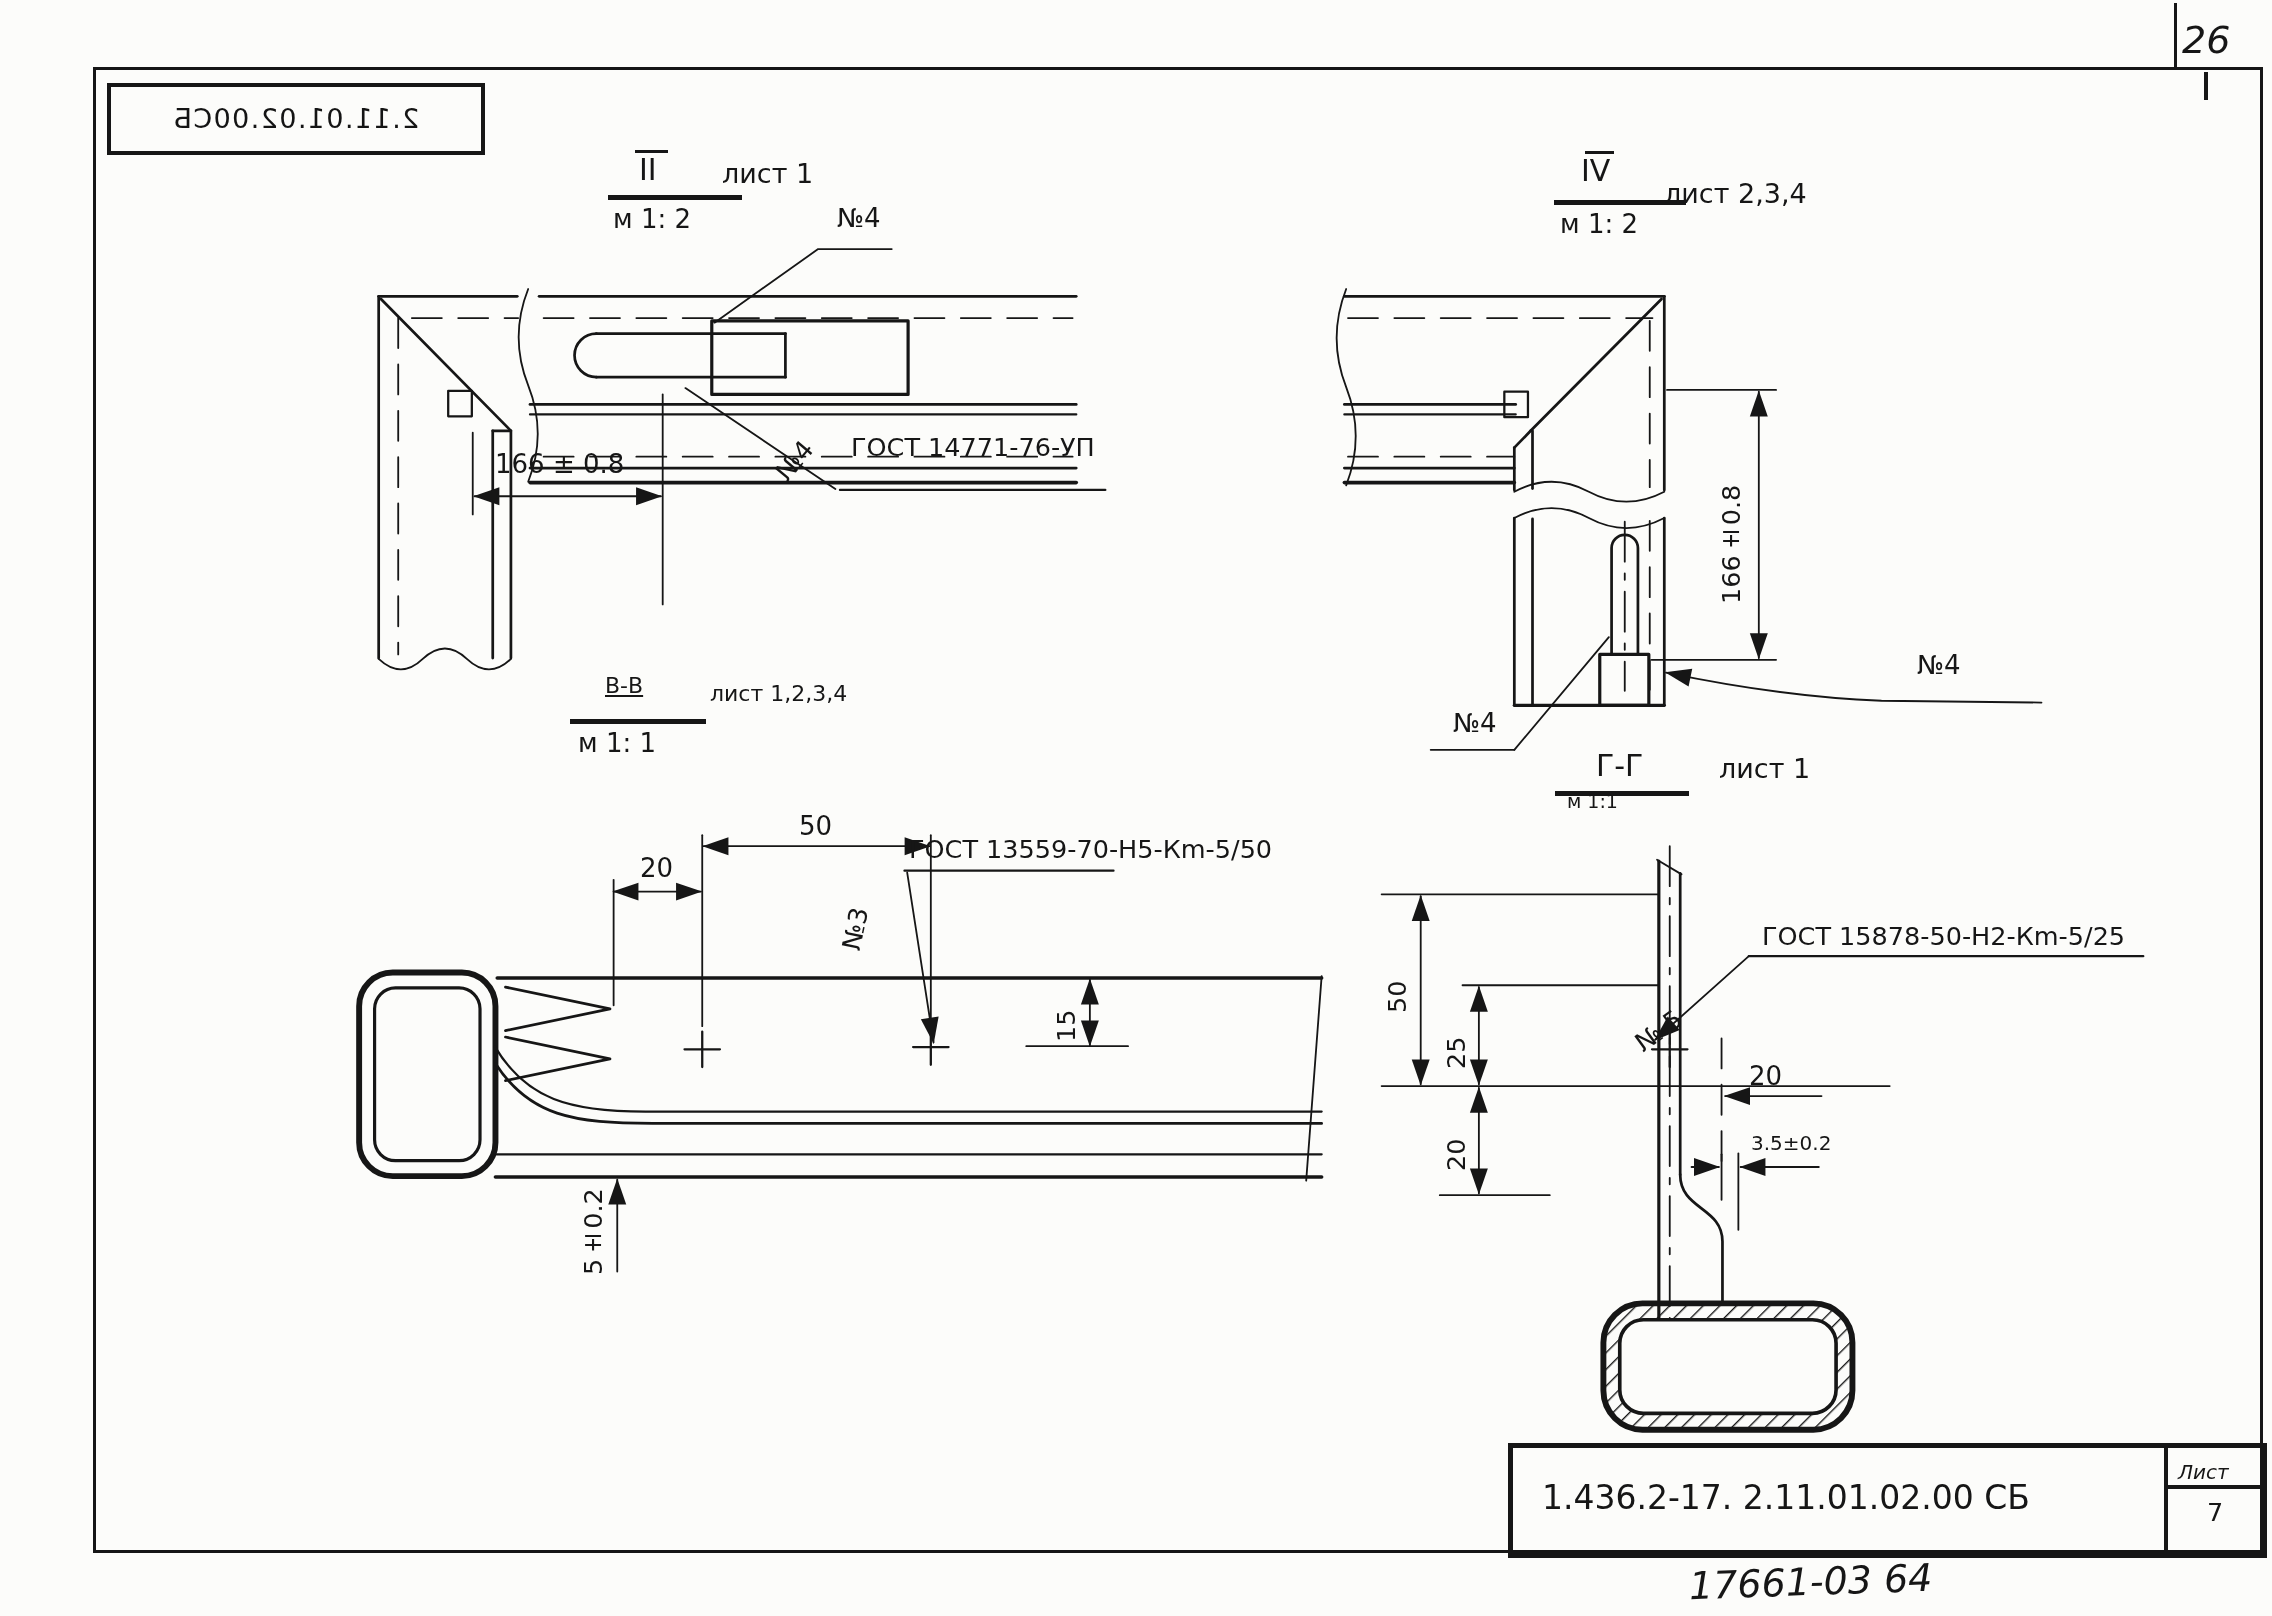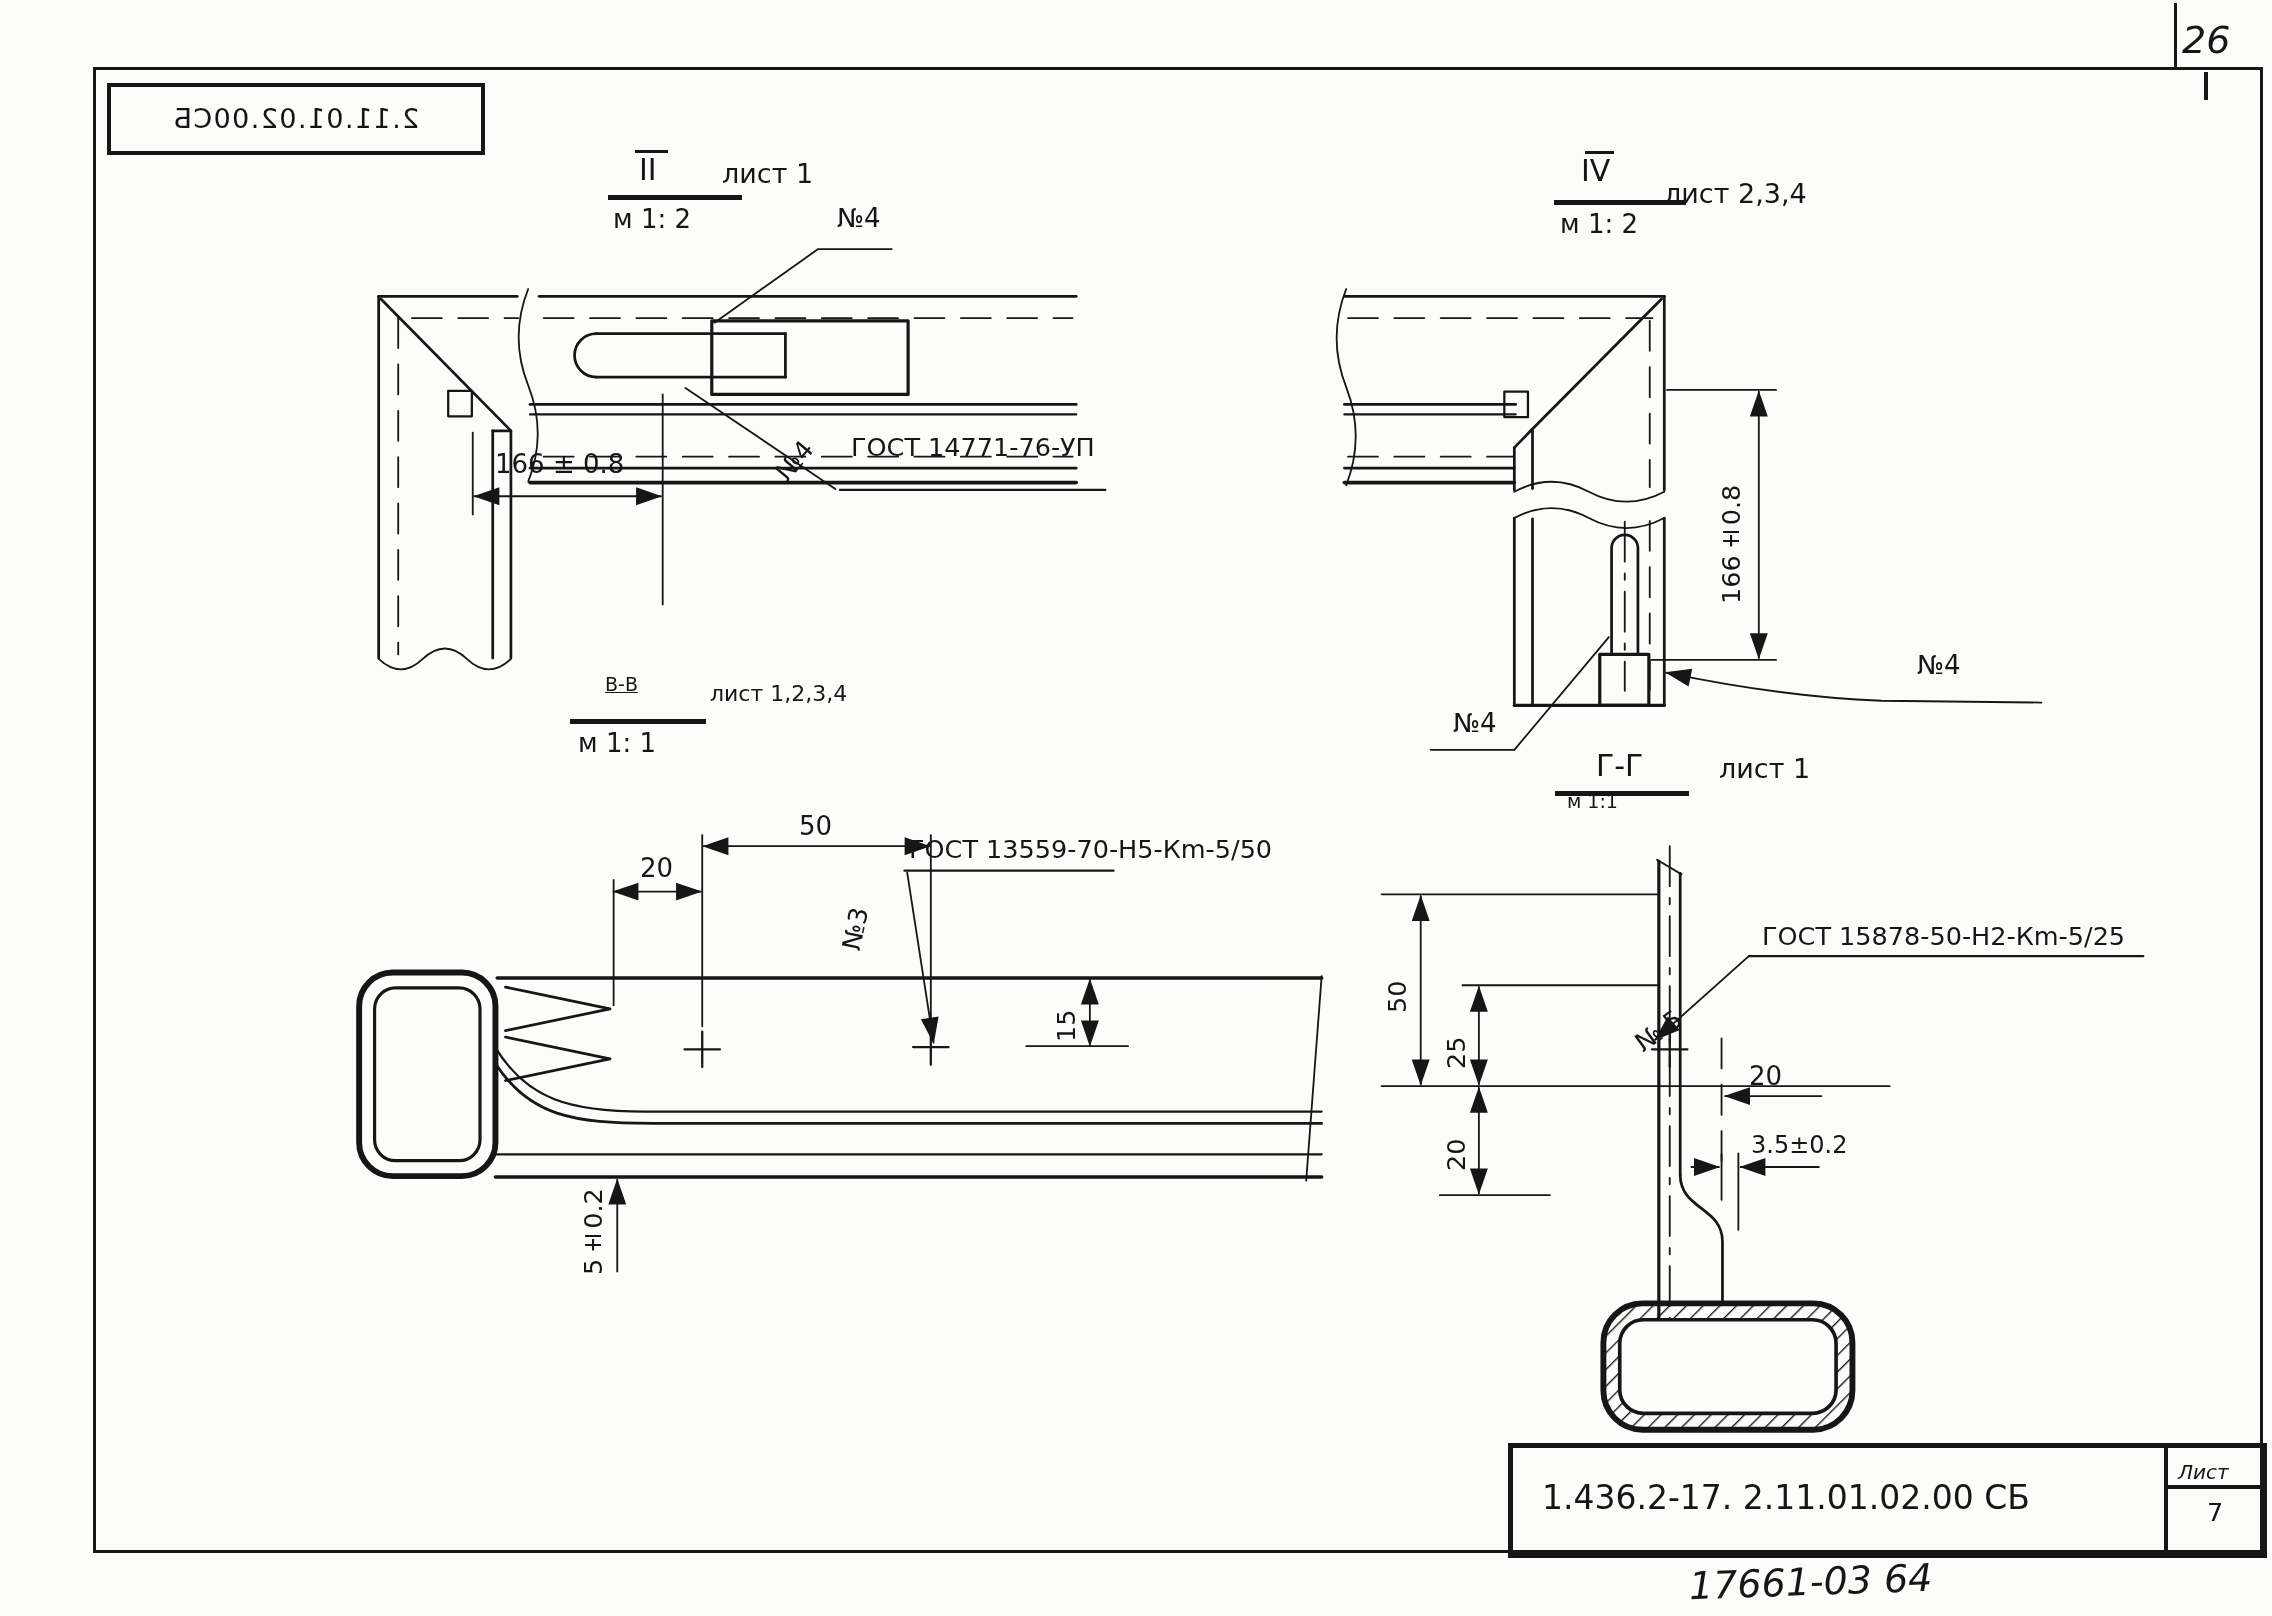--- a/index.html
+++ b/index.html
@@ -179,36 +179,36 @@
 <div class="lbl" style="left:1664px;top:172px;font-size:27px;margin-top:8px;">лист 2,3,4</div>
 <div class="lbl vtext" style="left:1719px;top:459px;width:28px;height:145px;font-size:25.5px;">166±0.8</div>
 <div class="lbl" style="left:1453px;top:710px;font-size:26px;">№4</div>
 <div class="lbl" style="left:1917px;top:652px;font-size:26px;">№4</div>
 
 <div class="lbl" style="left:1596px;top:751px;font-size:30px;">Г-Г</div>
 <div class="hbar" style="left:1555px;top:791px;width:134px;height:4.5px;"></div>
 <div class="lbl" style="left:1567px;top:792px;font-size:19px;">м 1:1</div>
 <div class="lbl" style="left:1719px;top:755px;font-size:27px;">лист 1</div>
 
-<div class="lbl" style="left:605px;top:675px;font-size:19px;text-decoration:underline;">В-В</div>
+<div class="lbl" style="left:605px;top:675px;font-size:22px;text-decoration:underline;">В-В</div>
 <div class="hbar" style="left:570px;top:719px;width:136px;height:4.5px;"></div>
 <div class="lbl" style="left:578px;top:730px;font-size:26px;">м 1: 1</div>
 <div class="lbl" style="left:710px;top:683px;font-size:22px;">лист 1,2,3,4</div>
 <div class="lbl" style="left:799px;top:813px;font-size:26px;">50</div>
 <div class="lbl" style="left:640px;top:855px;font-size:26px;">20</div>
 <div class="lbl diag" style="left:864px;top:927px;font-size:25.5px;transform:rotate(-78deg);">№3</div>
 <div class="lbl" style="left:909px;top:837px;font-size:25.5px;">ГОСТ 13559-70-Н5-Кm-5/50</div>
 <div class="lbl vtext" style="left:1054px;top:983px;width:28px;height:59px;font-size:25.5px;">15</div>
 <div class="lbl vtext" style="left:581px;top:1184px;width:28px;height:91px;font-size:25.5px;">5±0.2</div>
 
 <div class="lbl vtext" style="left:1385px;top:954px;width:28px;height:59px;font-size:25.5px;">50</div>
 <div class="lbl vtext" style="left:1444px;top:1010px;width:28px;height:59px;font-size:25.5px;">25</div>
 <div class="lbl vtext" style="left:1444px;top:1112px;width:28px;height:59px;font-size:25.5px;">20</div>
 <div class="lbl" style="left:1749px;top:1063px;font-size:26px;">20</div>
-<div class="lbl" style="left:1751px;top:1133px;font-size:24px;">3.5±0.2</div>
+<div class="lbl" style="left:1751px;top:1133px;font-size:20px;">3.5±0.2</div>
 <div class="lbl diag" style="left:1646px;top:1031px;font-size:25.5px;transform:rotate(-36deg);">№ 5</div>
 <div class="lbl" style="left:1762px;top:924px;font-size:25.5px;">ГОСТ 15878-50-Н2-Кm-5/25</div>
 
 <div class="tb" style="left:1508px;top:1443px;width:749px;height:105px;"></div>
 <div class="vbar" style="left:2164px;top:1444px;width:4.1px;height:108px;"></div>
 <div class="hbar" style="left:2164px;top:1485px;width:98px;height:3.6px;"></div>
 <div class="lbl" style="left:1542px;top:1481px;font-size:33px;">1.436.2-17.  2.11.01.02.00 СБ</div>
 <div class="lbl hand" style="left:2178px;top:1454px;font-size:20px;margin-top:8px;">Лист</div>
 <div class="lbl" style="left:2207px;top:1500px;font-size:25.5px;">7</div>
 <div class="lbl hand" style="left:1689px;top:1563px;font-size:38px;transform:rotate(-2deg);">17661-03  64</div>

